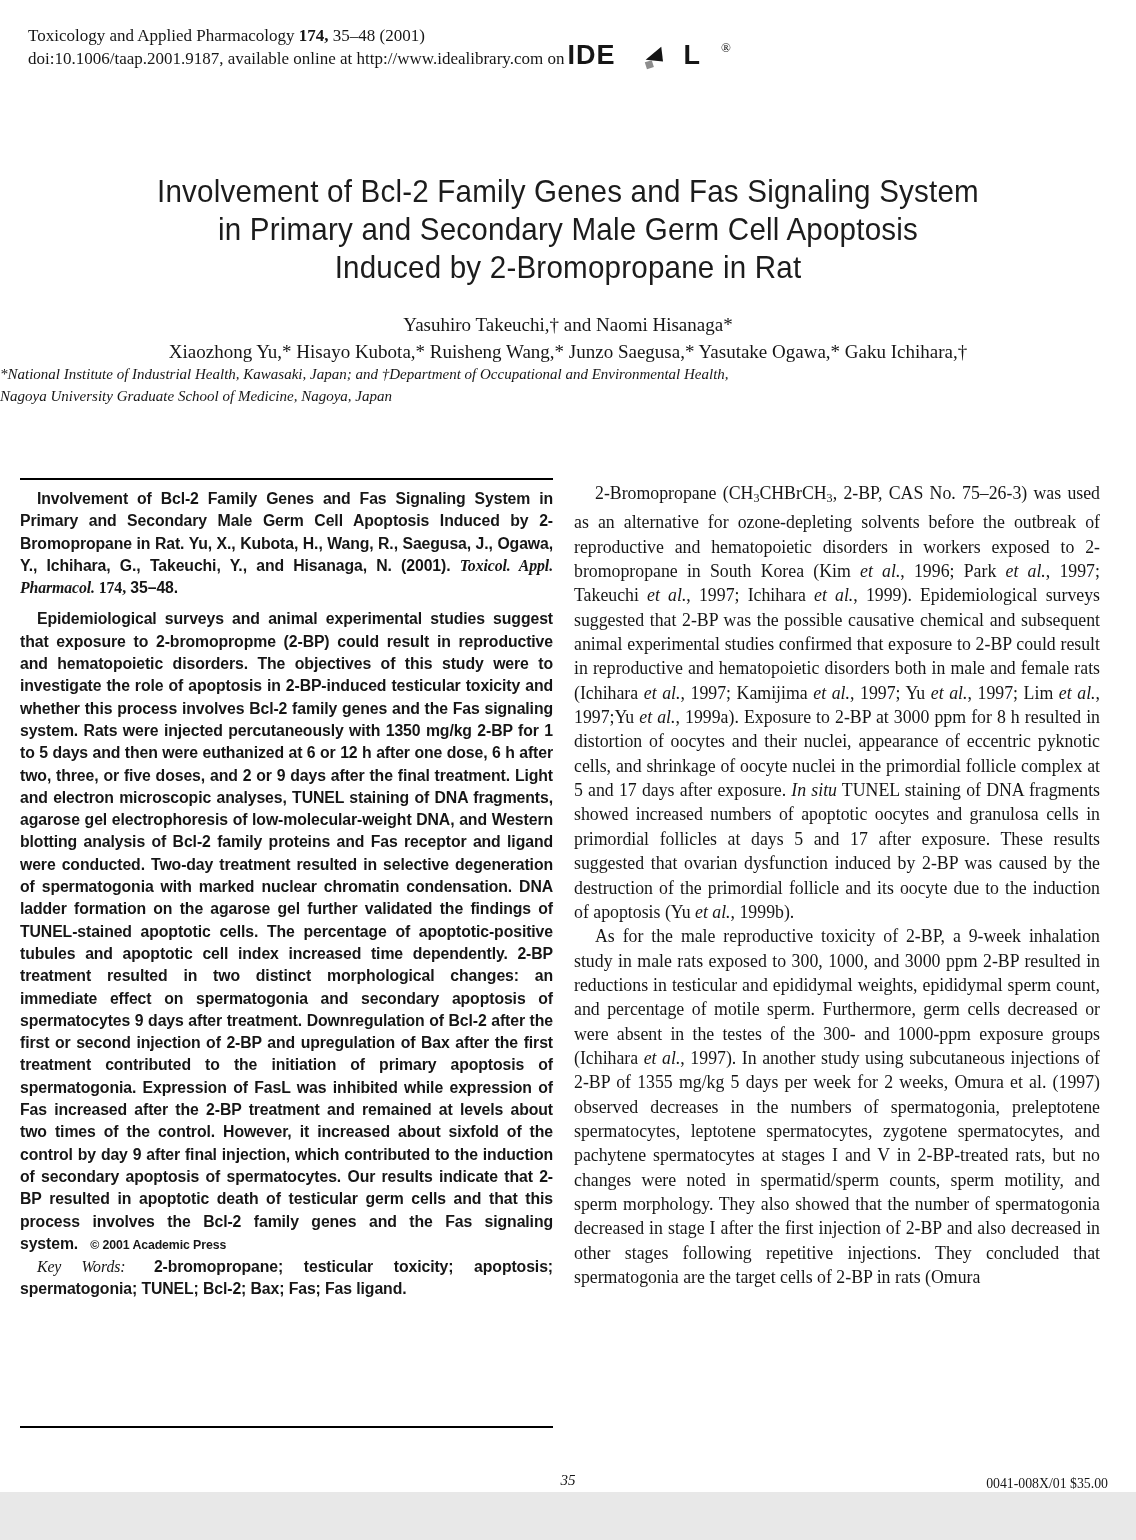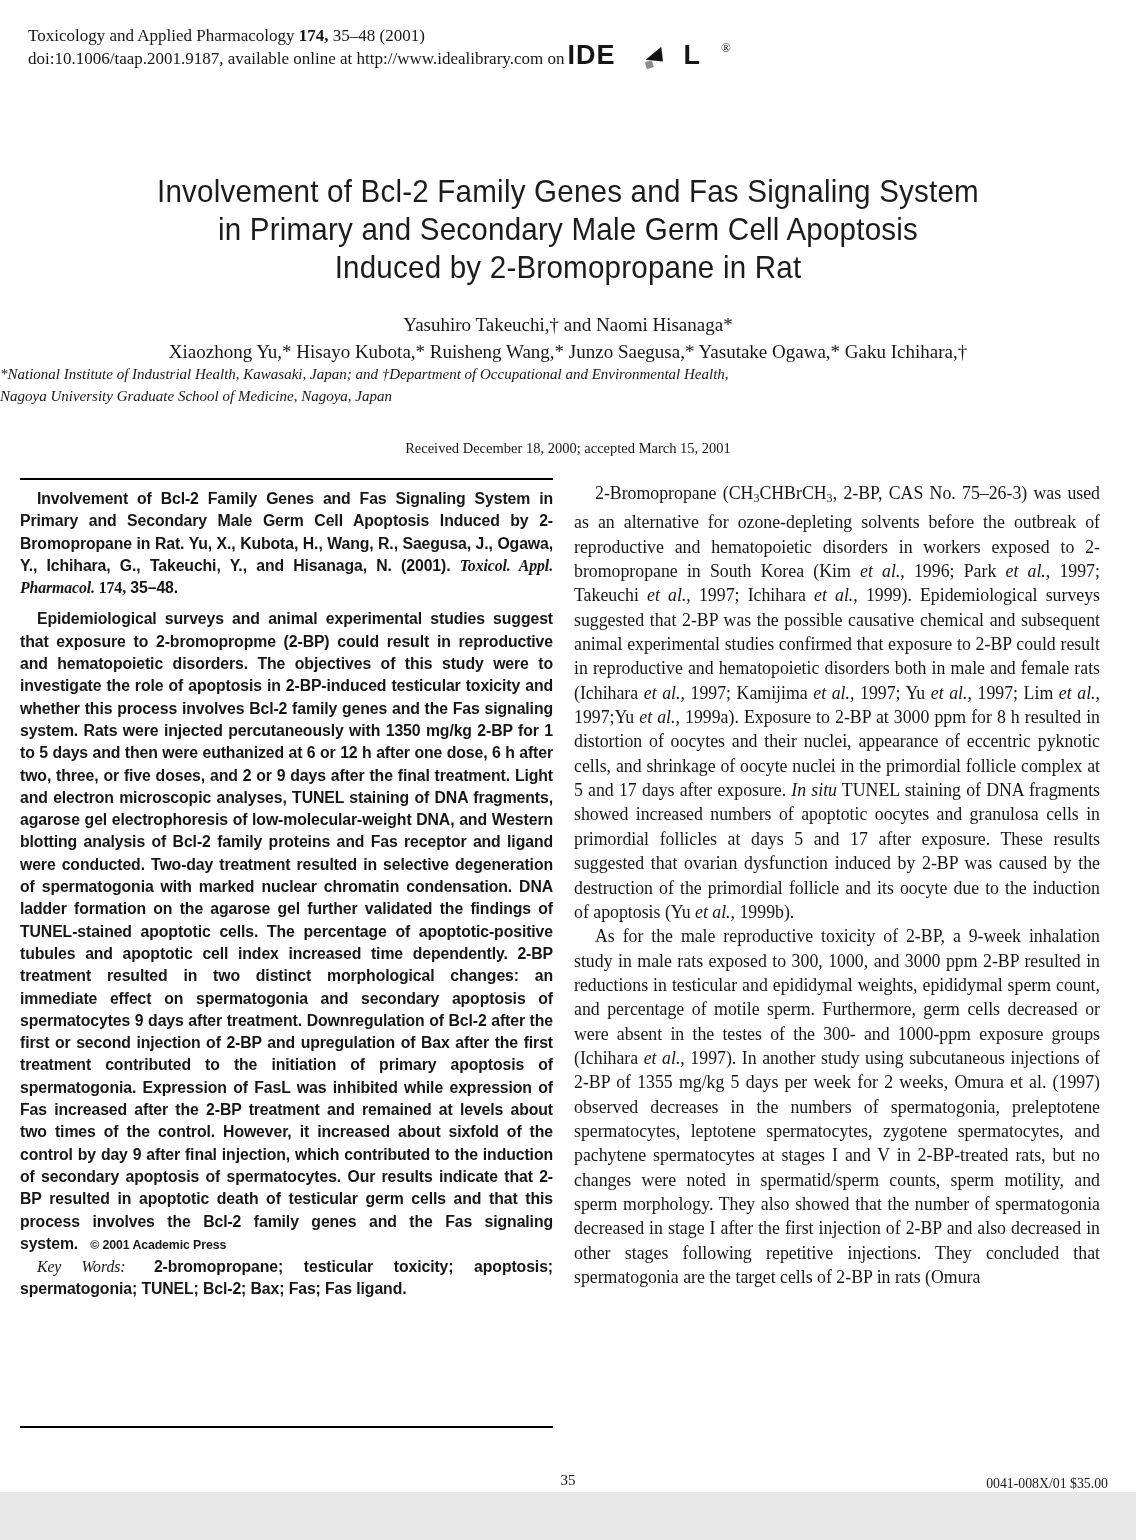--- a/index.html
+++ b/index.html
@@ -52,21 +52,21 @@
   .rsm{font-size:0.78em;}
   
   .ap{
     position:absolute;left:30px;top:1501px;width:62px;height:72px;
     border:2px solid #000;border-radius:50%;
     display:flex;align-items:center;justify-content:center;
     font-family:"Liberation Serif",serif;font-style:italic;
     font-size:44px;letter-spacing:-11px;padding-right:11px;box-sizing:border-box;
     color:#000;
   }
-  .pageno{position:absolute;top:1472px;left:0;width:100%;text-align:center;font-size:15px;}
+  .pageno{position:absolute;top:1472px;left:0;width:100%;text-align:center;font-size:15px;font-style:italic;}
   .copy{position:absolute;top:1474px;right:28px;text-align:right;font-size:13.8px;line-height:19.5px;}
 </style>
 </head>
 <body>
 
 <div class="page">
 
   <div class="hdr">
     <div class="hdr-line"><span>Toxicology and Applied Pharmacology </span><span class="rb">174,</span><span> 35–48 (2001)</span></div>
     <div class="hdr-line doi-row">
@@ -92,21 +92,20 @@
   <div class="authors">
     <div>Yasuhiro Takeuchi,† and Naomi Hisanaga*</div>
     <div>Xiaozhong Yu,* Hisayo Kubota,* Ruisheng Wang,* Junzo Saegusa,* Yasutake Ogawa,* Gaku Ichihara,†</div>
   </div>
 
   <div class="affil">
     <div>*National Institute of Industrial Health, Kawasaki, Japan; and †Department of Occupational and Environmental Health,</div>
     <div>Nagoya University Graduate School of Medicine, Nagoya, Japan</div>
   </div>
 
-  <div class="received">Received December 18, 2000; accepted March 15, 2001</div>
 
   <div class="cols">
     <div class="col-left">
       <p class="cite"><span>Involvement of Bcl-2 Family Genes and Fas Signaling System in Primary and Secondary Male Germ Cell Apoptosis Induced by 2-Bromopropane in Rat. Yu, X., Kubota, H., Wang, R., Saegusa, J., Ogawa, Y., Ichihara, G., Takeuchi, Y., and Hisanaga, N. (2001). </span><span class="ri rf-serif">Toxicol. Appl. Pharmacol.</span><span class="rf-serif"> 174,</span><span> 35–48.</span></p>
       <p class="absbody"><span>Epidemiological surveys and animal experimental studies suggest that exposure to 2-bromopropme (2-BP) could result in reproductive and hematopoietic disorders. The objectives of this study were to investigate the role of apoptosis in 2-BP-induced testicular toxicity and whether this process involves Bcl-2 family genes and the Fas signaling system. Rats were injected percutaneously with 1350 mg/kg 2-BP for 1 to 5 days and then were euthanized at 6 or 12 h after one dose, 6 h after two, three, or five doses, and 2 or 9 days after the final treatment. Light and electron microscopic analyses, TUNEL staining of DNA fragments, agarose gel electrophoresis of low-molecular-weight DNA, and Western blotting analysis of Bcl-2 family proteins and Fas receptor and ligand were conducted. Two-day treatment resulted in selective degeneration of spermatogonia with marked nuclear chromatin condensation. DNA ladder formation on the agarose gel further validated the findings of TUNEL-stained apoptotic cells. The percentage of apoptotic-positive tubules and apoptotic cell index increased time dependently. 2-BP treatment resulted in two distinct morphological changes: an immediate effect on spermatogonia and secondary apoptosis of spermatocytes 9 days after treatment. Downregulation of Bcl-2 after the first or second injection of 2-BP and upregulation of Bax after the first treatment contributed to the initiation of primary apoptosis of spermatogonia. Expression of FasL was inhibited while expression of Fas increased after the 2-BP treatment and remained at levels about two times of the control. However, it increased about sixfold of the control by day 9 after final injection, which contributed to the induction of secondary apoptosis of spermatocytes. Our results indicate that 2-BP resulted in apoptotic death of testicular germ cells and that this process involves the Bcl-2 family genes and the Fas signaling system.</span><span class="rsm">  © 2001 Academic Press</span></p>
       <p class="kw"><span class="ri rn rf-serif">Key Words:</span><span>  2-bromopropane; testicular toxicity; apoptosis; spermatogonia; TUNEL; Bcl-2; Bax; Fas; Fas ligand.</span></p>
       <div class="rule-bottom"></div>
     </div>
     <div class="col-right">
       <p class="bodyp"><span>2-Bromopropane (CH</span><span class="rsub">3</span><span>CHBrCH</span><span class="rsub">3</span><span>, 2-BP, CAS No. 75–26-3) was used as an alternative for ozone-depleting solvents before the outbreak of reproductive and hematopoietic disorders in workers exposed to 2-bromopropane in South Korea (Kim </span><span class="ri">et al.</span><span>, 1996; Park </span><span class="ri">et al.</span><span>, 1997; Takeuchi </span><span class="ri">et al.</span><span>, 1997; Ichihara </span><span class="ri">et al.</span><span>, 1999). Epidemiological surveys suggested that 2-BP was the possible causative chemical and subsequent animal experimental studies confirmed that exposure to 2-BP could result in reproductive and hematopoietic disorders both in male and female rats (Ichihara </span><span class="ri">et al.</span><span>, 1997; Kamijima </span><span class="ri">et al.</span><span>, 1997; Yu </span><span class="ri">et al.</span><span>, 1997; Lim </span><span class="ri">et al.</span><span>, 1997;Yu </span><span class="ri">et al.</span><span>, 1999a). Exposure to 2-BP at 3000 ppm for 8 h resulted in distortion of oocytes and their nuclei, appearance of eccentric pyknotic cells, and shrinkage of oocyte nuclei in the primordial follicle complex at 5 and 17 days after exposure. </span><span class="ri">In situ</span><span> TUNEL staining of DNA fragments showed increased numbers of apoptotic oocytes and granulosa cells in primordial follicles at days 5 and 17 after exposure. These results suggested that ovarian dysfunction induced by 2-BP was caused by the destruction of the primordial follicle and its oocyte due to the induction of apoptosis (Yu </span><span class="ri">et al.</span><span>, 1999b).</span></p>

